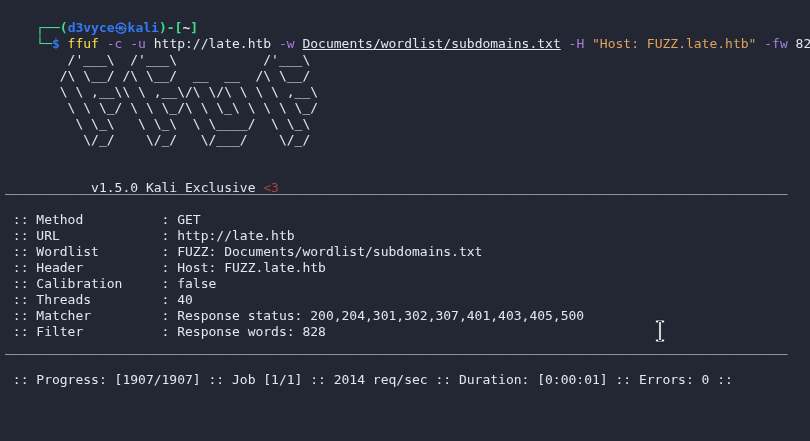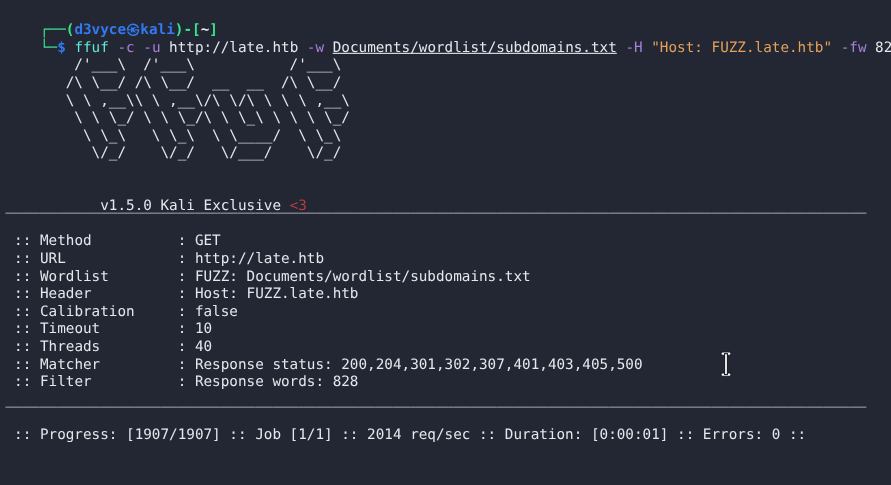--- a/index.html
+++ b/index.html
@@ -19,21 +19,21 @@
   }
   .line {
     height: 16px;
     line-height: 16px;
     white-space: pre;
     font-size: 13px;
   }
   .b       { font-weight: bold; }
   .c-frame { color: #3ae28e; font-weight: bold; }
   .c-blue  { color: #3379f0; font-weight: bold; }
-  .c-cmd   { color: #5eead4; }
+  .c-cmd   { color: #fde047; }
   .c-flag  { color: #a87fdc; }
   .c-str   { color: #e3a15c; }
   .c-white { color: #e4e7ec; }
   .c-red   { color: #b83d3d; }
   .c-res   { color: #4dbf94; }
   .u       { text-decoration: underline; text-align: right; }
   .cfg-label { display: inline-block; width: 16ch; white-space: pre; }
   .res-name  { display: inline-block; width: 24ch; white-space: pre; }
 
   
@@ -73,21 +73,20 @@
   </div>
 
   <div class="line c-white">____________________________________________________________________________________________________</div>
   <div class="line"></div>
 
   <div class="line c-white"><span> :: </span><span class="cfg-label">Method</span><span>: </span><span>GET</span></div>
   <div class="line c-white"><span> :: </span><span class="cfg-label">URL</span><span>: </span><span>http://late.htb</span></div>
   <div class="line c-white"><span> :: </span><span class="cfg-label">Wordlist</span><span>: </span><span>FUZZ: Documents/wordlist/subdomains.txt</span></div>
   <div class="line c-white"><span> :: </span><span class="cfg-label">Header</span><span>: </span><span>Host: FUZZ.late.htb</span></div>
   <div class="line c-white"><span> :: </span><span class="cfg-label">Calibration</span><span>: </span><span>false</span></div>
-  <div class="line c-white"><span> :: </span><span class="cfg-label">Timeout</span><span>: </span><span>10</span></div>
   <div class="line c-white"><span> :: </span><span class="cfg-label">Threads</span><span>: </span><span>40</span></div>
   <div class="line c-white"><span> :: </span><span class="cfg-label">Matcher</span><span>: </span><span>Response status: 200,204,301,302,307,401,403,405,500</span></div>
   <div class="line c-white"><span> :: </span><span class="cfg-label">Filter</span><span>: </span><span>Response words: 828</span></div>
 
   <div class="line c-white">____________________________________________________________________________________________________</div>
   <div class="line"></div>
 
 
   <div class="line c-white"> :: Progress: [1907/1907] :: Job [1/1] :: 2014 req/sec :: Duration: [0:00:01] :: Errors: 0 ::</div>
 

